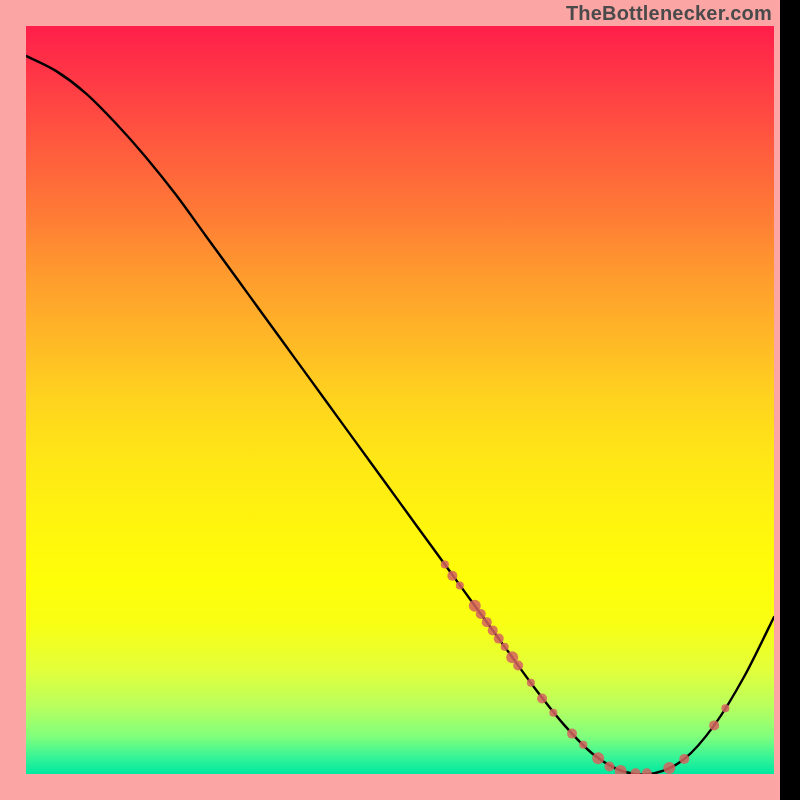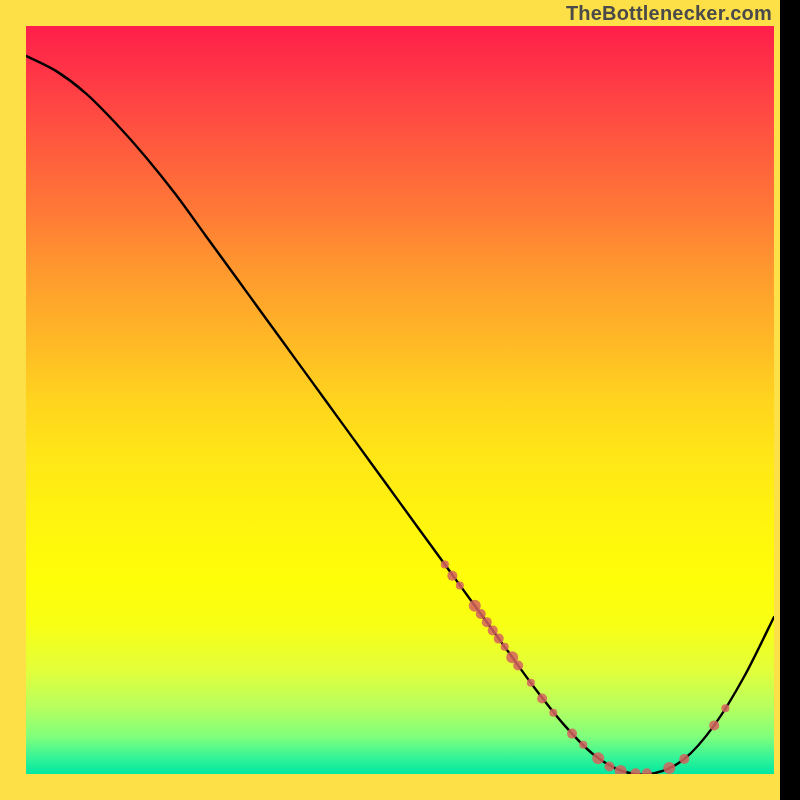--- a/index.html
+++ b/index.html
@@ -7,21 +7,21 @@
     padding: 0;
     width: 800px;
     height: 800px;
     background: #000;
     font-family: Arial, Helvetica, sans-serif;
   }
   .frame {
     position: relative;
     width: 780px;
     height: 800px;
-    background: #fde047;
+    background: #fca5a5;
   }
   .watermark {
     position: absolute;
     top: 2px;
     right: 8px;
     color: #4a4a4a;
     font-size: 20px;
     font-weight: bold;
     letter-spacing: 0.2px;
     z-index: 10;

